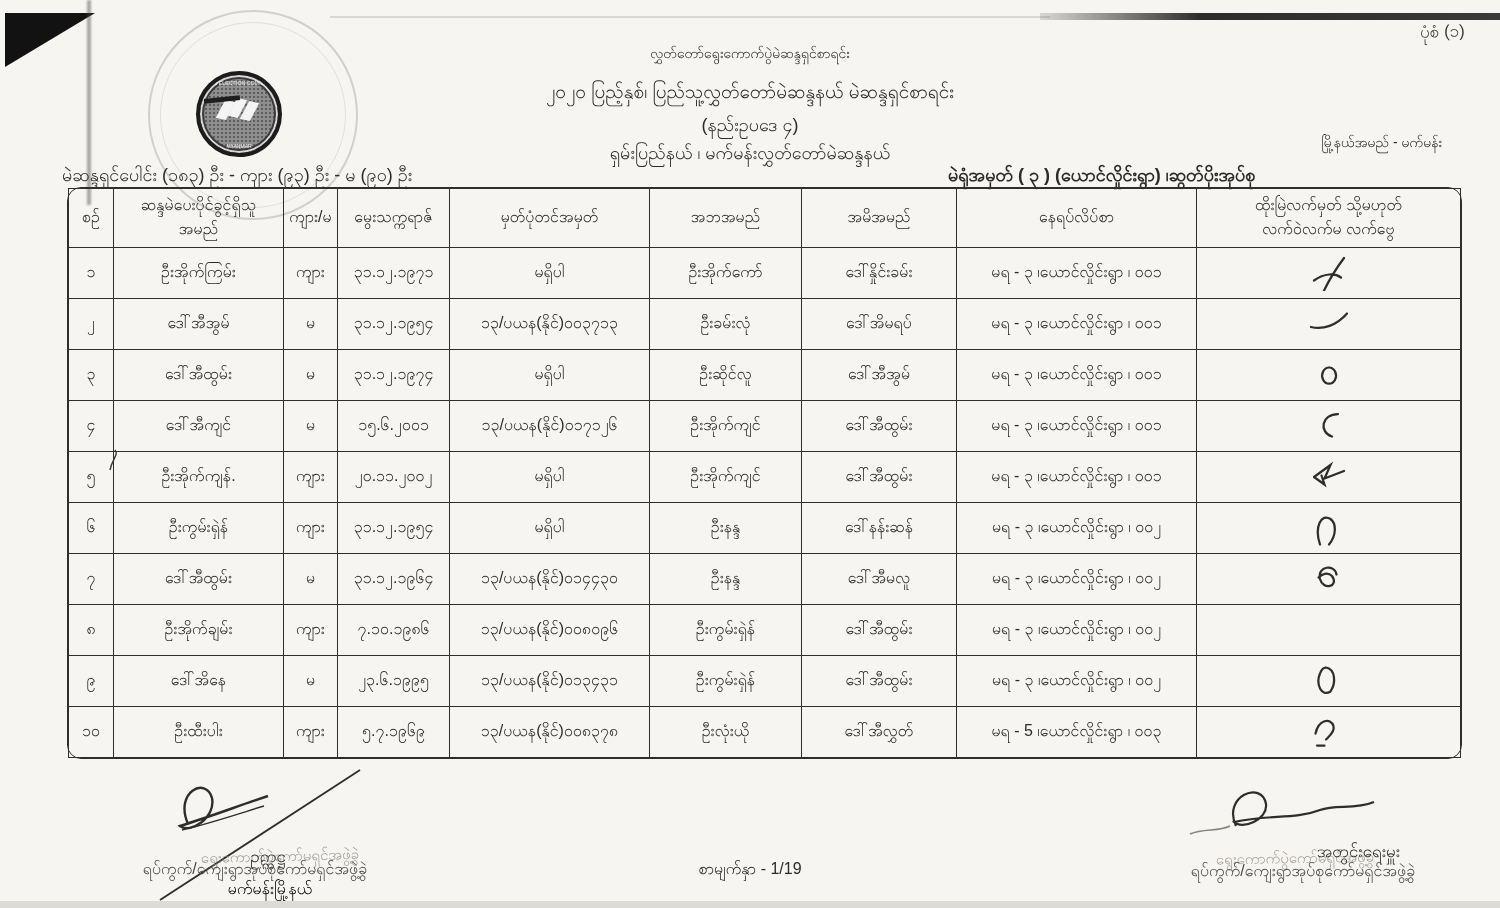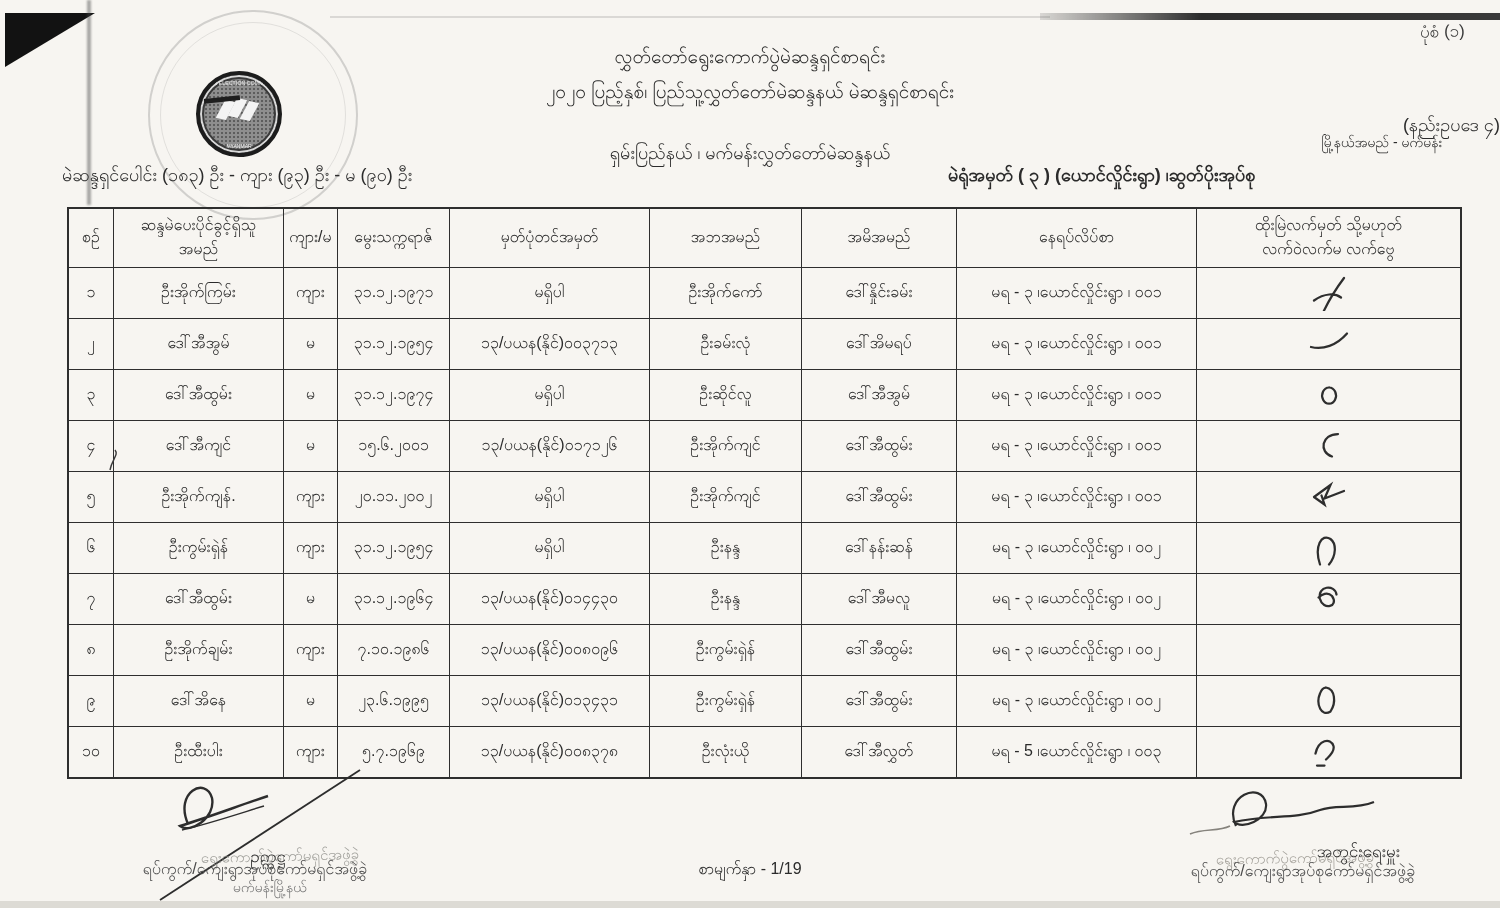--- a/index.html
+++ b/index.html
@@ -30,43 +30,43 @@
   .seal-text-bottom{position:absolute;bottom:4px;left:0;width:100%;text-align:center;
     font-size:5px;color:#efefef;}
   .seal-ballot{position:absolute;left:18px;top:24px;width:40px;height:26px;}
   .seal-ballot i{position:absolute;display:block;background:#f4f4f4;width:11px;height:18px;transform:skewX(-18deg) rotate(12deg);}
   .seal-ballot i:nth-child(1){left:2px;top:2px}
   .seal-ballot i:nth-child(2){left:14px;top:0}
   .seal-ballot i:nth-child(3){left:26px;top:3px}
   .seal-slot{position:absolute;left:4px;top:22px;width:36px;height:5px;background:#1e1e1e;transform:rotate(-6deg);}
   
   .hline{position:absolute;left:0;width:100%;text-align:center;}
-  .t1{top:44px;font-size:19px;}
+  .t1{top:44px;font-size:14px;}
   .t2{top:79px;font-size:19px;}
-  .t3{top:113px;font-size:18px;text-align:right;}
+  .t3{top:113px;font-size:18px;}
   .t4{top:141px;font-size:18px;}
   .form-label{position:absolute;right:35px;top:20px;font-size:17px;color:#3c3c3c;transform:rotate(-2deg);}
   .township{position:absolute;right:58px;top:133px;font-size:14px;text-align:right;}
   .voters-total{position:absolute;left:62px;top:163px;font-size:18px;text-align:center;}
   .polling-station{position:absolute;left:948px;top:163px;font-size:18px;font-weight:bold;}
   
-  table.voter{position:absolute;left:68px;top:208px;width:1392px;border-collapse:collapse;table-layout:fixed;}
+  table.voter{position:absolute;left:68px;top:188px;width:1392px;border-collapse:collapse;table-layout:fixed;border-radius:13px;}
   table.voter th,table.voter td{border:1.7px solid #2e2e2e;text-align:center;vertical-align:middle;
     white-space:pre-line;padding:0 3px;overflow:hidden;}
   table.voter th{font-size:16px;font-weight:normal;height:58px;}
   table.voter td{font-size:16px;height:50px;}
   table.voter{outline:1px solid #2e2e2e;}
   .sig-svg{display:block;margin:0 auto;}
   
   .page-number{position:absolute;left:0;width:100%;top:858px;text-align:center;font-size:16px;}
   .foot-left-title{position:absolute;left:188px;top:838px;width:160px;text-align:center;font-size:17px;margin-top:7px;}
   .foot-left-org{position:absolute;left:55px;top:858px;width:400px;text-align:center;font-size:16px;color:#4a4a4a;}
   .foot-left-stampfaint{position:absolute;left:70px;top:846px;width:420px;text-align:center;font-size:15px;
     color:#8b8b86;opacity:.8;transform:rotate(-1.5deg);}
-  .foot-left-township{position:absolute;left:160px;top:878px;width:220px;text-align:center;font-size:14px;color:#737373;}
+  .foot-left-township{position:absolute;left:160px;top:878px;width:220px;text-align:center;font-size:16px;color:#000000;}
   .foot-right-title{position:absolute;left:1200px;top:840px;width:200px;text-align:right;font-size:17px;}
   .foot-right-org{position:absolute;left:1108px;top:860px;width:390px;text-align:center;font-size:16px;color:#4a4a4a;}
   .foot-right-stampfaint{position:absolute;left:1085px;top:848px;width:420px;text-align:center;font-size:15px;
     color:#908d86;opacity:.8;transform:rotate(-1deg);}
   .sign-left{position:absolute;left:118px;top:762px;}
   .sign-right{position:absolute;left:1178px;top:778px;}
   .stray-mark{position:absolute;left:104px;top:448px;}
 </style>
 </head>
 <body>

